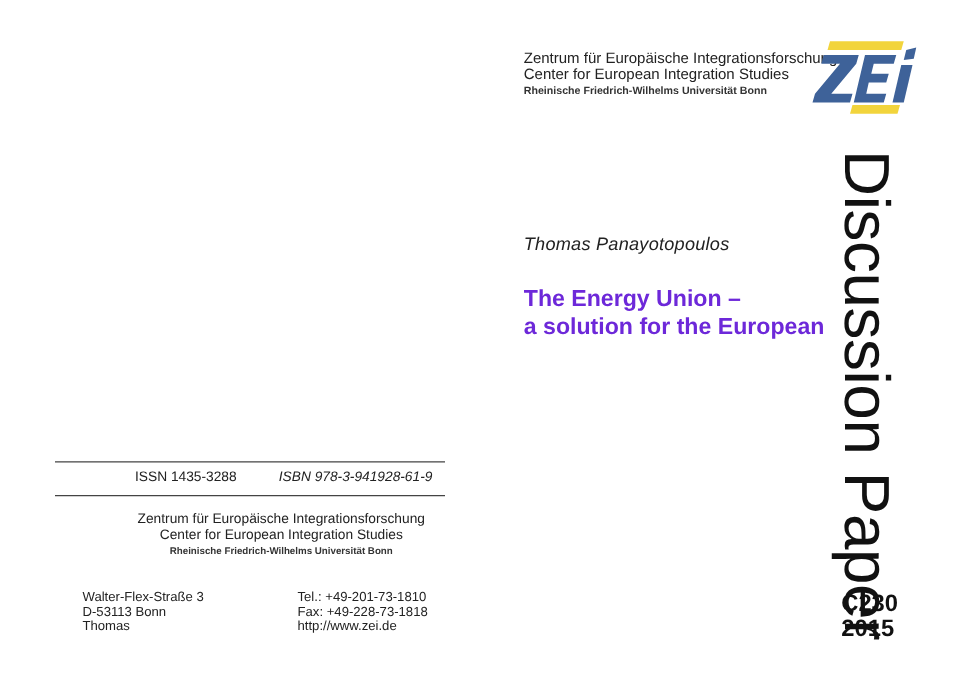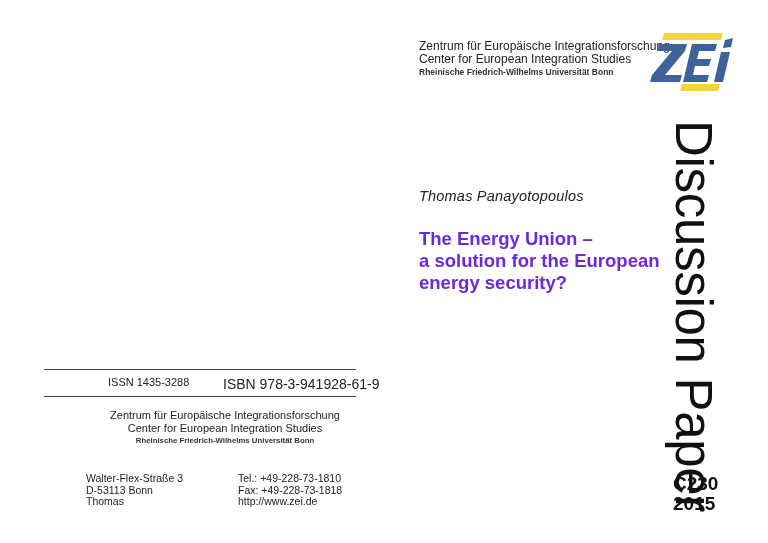--- a/index.html
+++ b/index.html
@@ -79,41 +79,41 @@
       font-weight: bold;
       color: #111;
     }
 
     
     .hr { height: 1px; background: #444; left: 44px; width: 312px; }
     .hr-top { top: 369px; }
     .hr-bottom { top: 396px; }
 
     .issn { left: 66px; top: 376px; font-size: 11px; white-space: nowrap; color: #222; margin-left: 42px; }
-    .isbn { left: 223px; top: 376px; font-size: 14px; white-space: nowrap; color: #222; }
+    .isbn { left: 223px; top: 376px; font-size: 11px; white-space: nowrap; color: #222; font-style: italic; }
 
     .inst-footer {
       left: 100px; top: 409px; width: 250px;
       text-align: center;
     }
     .inst-footer .f1, .inst-footer .f2 {
       font-size: 11px;
       line-height: 13px;
       white-space: nowrap;
       color: #222;
     }
     .inst-footer .f3 {
       font-size: 7.8px;
       line-height: 11px;
       font-weight: bold;
       white-space: nowrap;
       color: #333;
     }
 
-    .address { left: 66px; top: 473px; font-size: 10.5px; line-height: 11.5px; color: #222; margin-left: 20px; }
+    .address { left: 66px; top: 473px; font-size: 10.5px; line-height: 11.5px; color: #222; }
     .contact { left: 238px; top: 473px; font-size: 10.5px; line-height: 11.5px; color: #222; }
     .address div, .contact div { white-space: nowrap; }
   </style>
 </head>
 <body>
 
 <div class="abs inst-header">
   <div class="inst-line1">Zentrum für Europäische Integrationsforschung</div>
   <div class="inst-line2">Center for European Integration Studies</div>
   <div class="inst-line3">Rheinische Friedrich-Wilhelms Universität Bonn</div>
@@ -134,21 +134,20 @@
 
     <polygon points="37,54 75,54 73,61 35,61" fill="#f2d43c"></polygon>
   </svg>
 </div>
 
 <div class="abs author">Thomas Panayotopoulos</div>
 
 <div class="abs title">
   <div>The Energy Union –</div>
   <div>a solution for the European</div>
-  <div>energy security?</div>
 </div>
 
 <div class="abs vertical-wrap">
   <div class="vertical-text">Discussion Paper</div>
 </div>
 
 <div class="abs series-num">
   <div>C230</div>
   <div>2015</div>
 </div>
@@ -164,16 +163,16 @@
   <div class="f3">Rheinische Friedrich-Wilhelms Universität Bonn</div>
 </div>
 
 <div class="abs address">
   <div>Walter-Flex-Straße 3</div>
   <div>D-53113 Bonn</div>
   <div>Thomas</div>
 </div>
 
 <div class="abs contact">
-  <div>Tel.: +49-228-73-1810</div>
+  <div>Tel.: +49-201-73-1810</div>
   <div>Fax: +49-228-73-1818</div>
   <div>http://www.zei.de</div>
 </div>
 
 </body></html>

